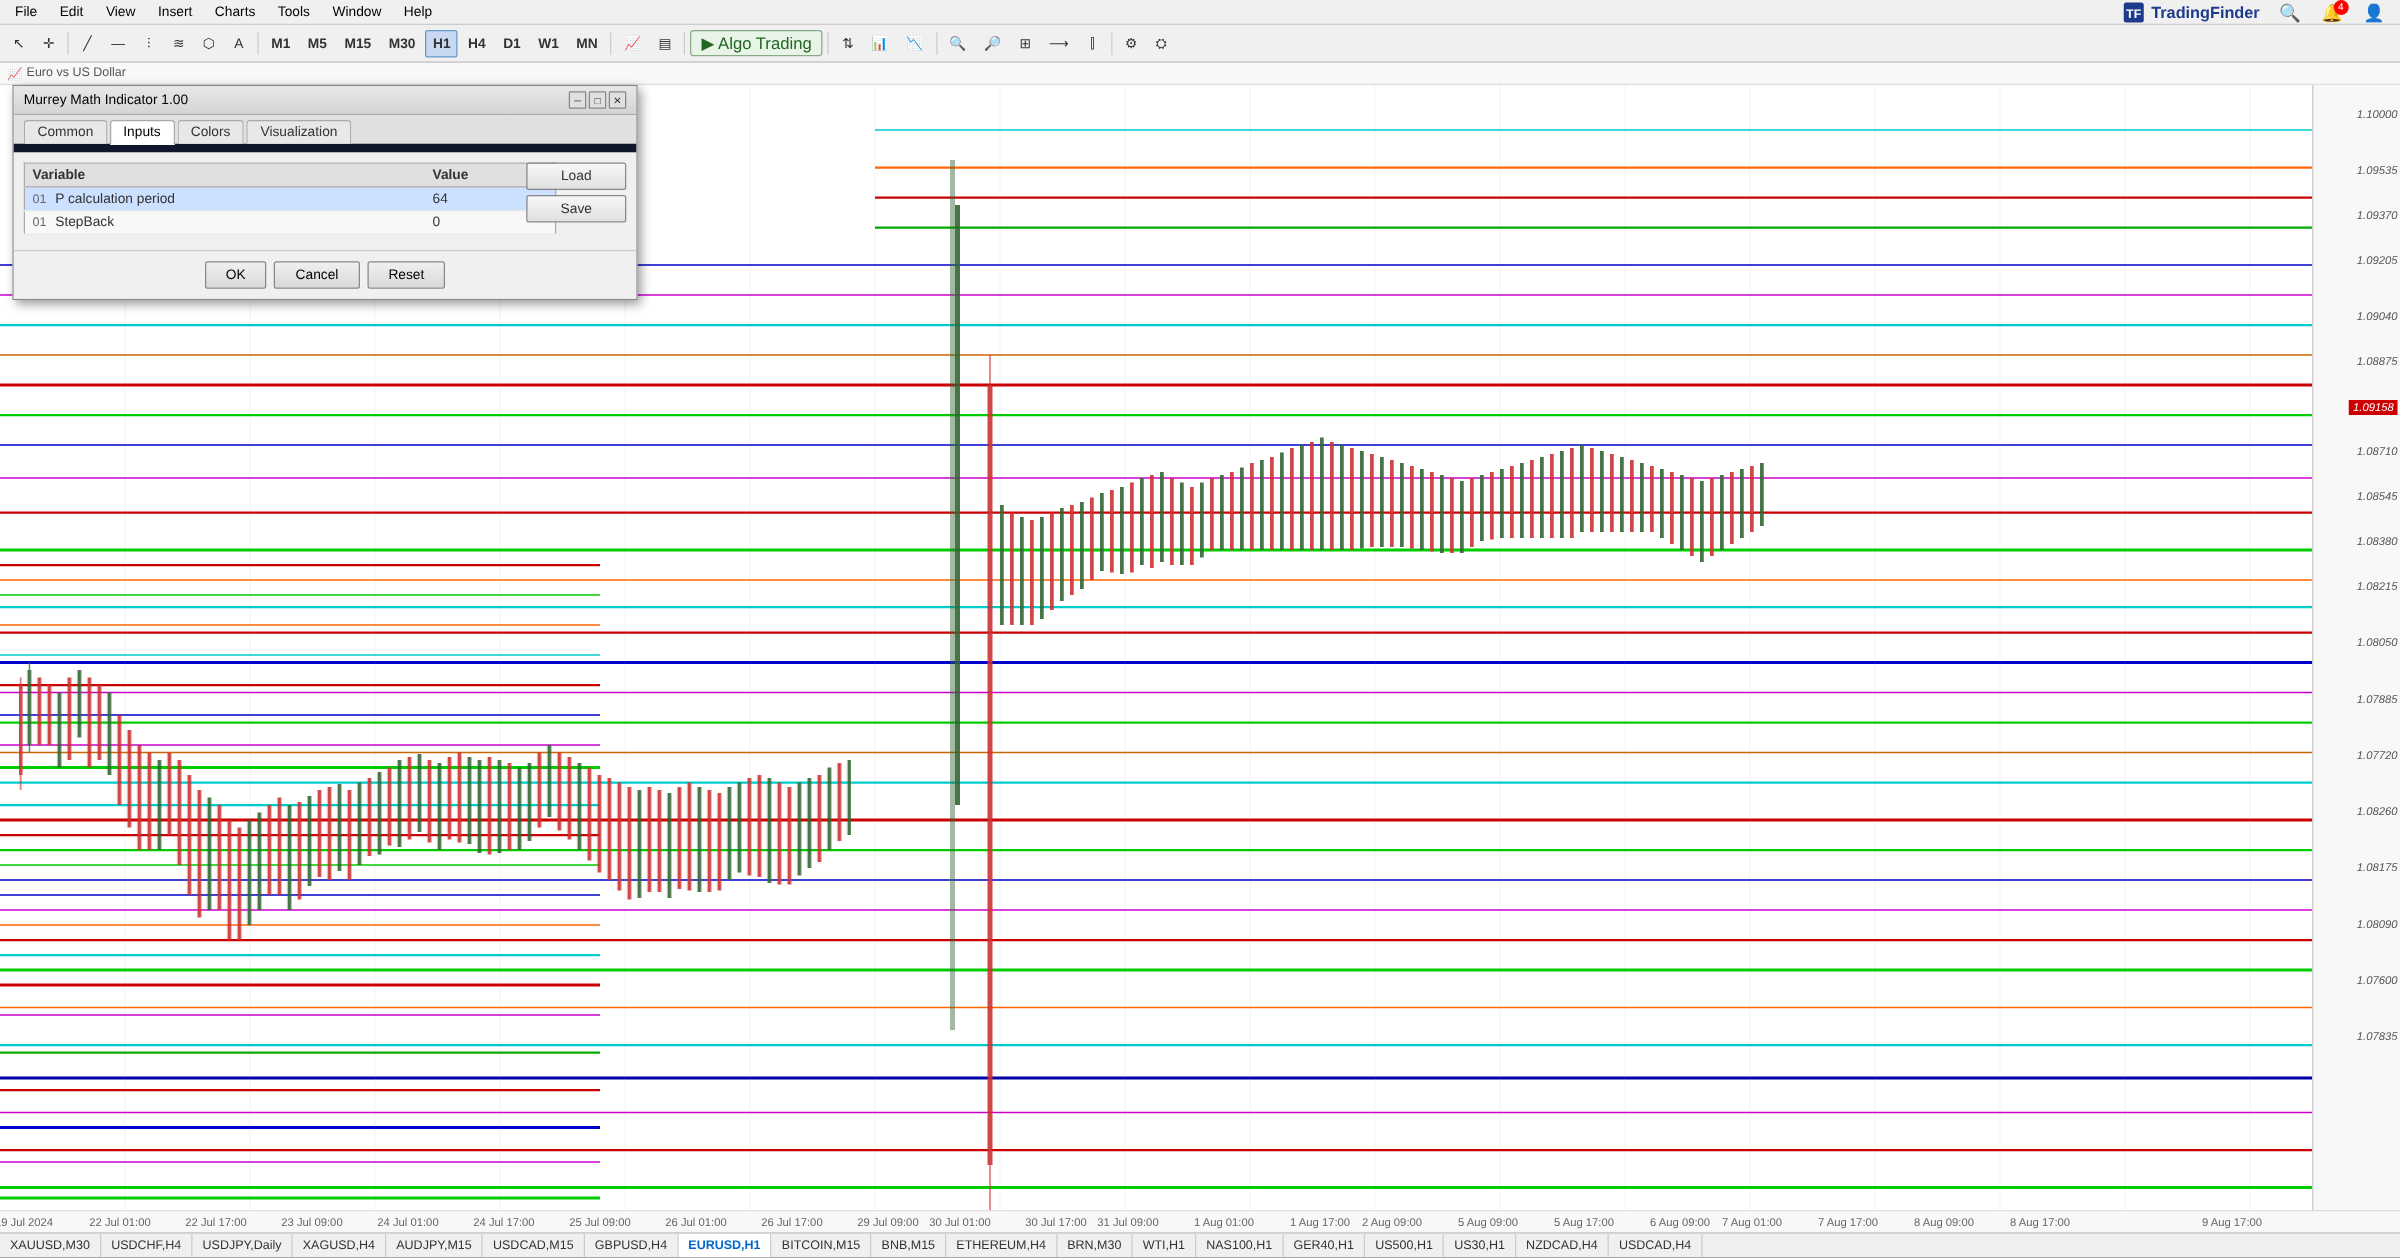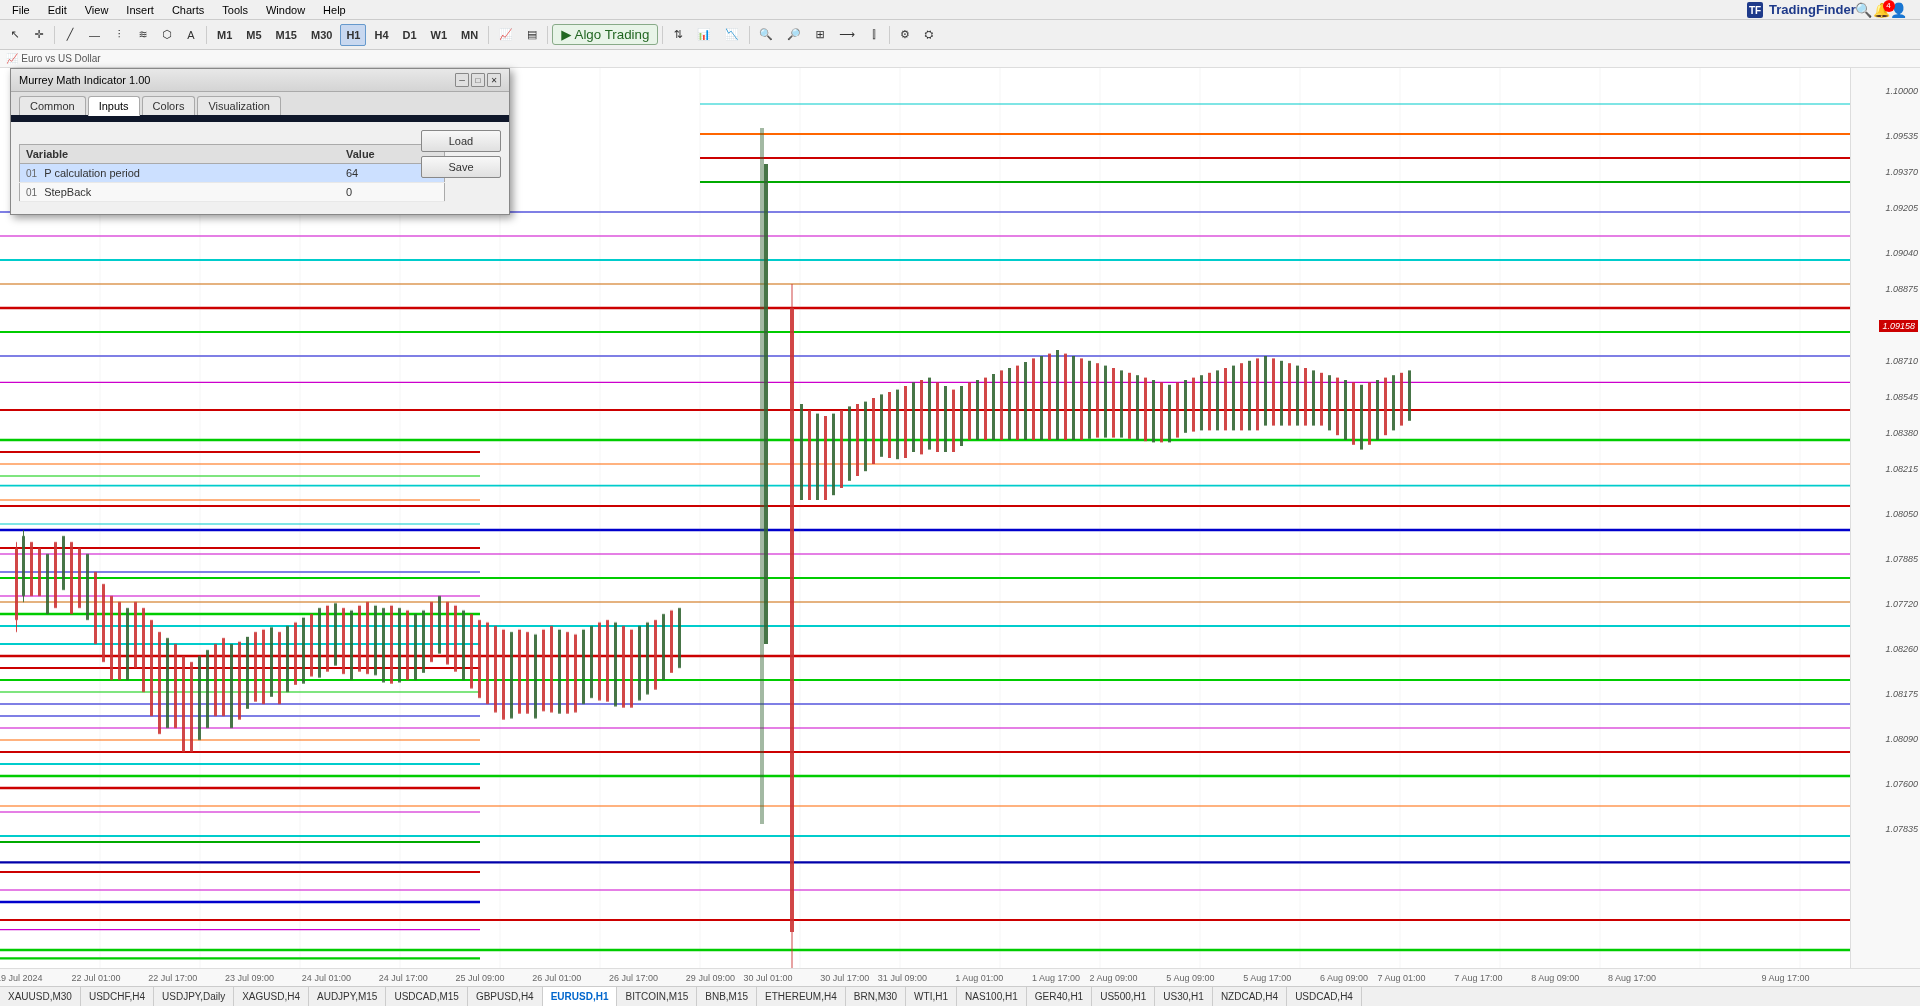--- a/index.html
+++ b/index.html
@@ -198,21 +198,20 @@
       background: #f0f0f0;
     }
 
     
     #param-table {
       width: 426px;
       border-collapse: collapse;
       border: 1px solid #aaa;
       background: #fff;
       margin-bottom: 4px;
-      margin-top: 14px;
     }
     #param-table th {
       background: #e0e0e0;
       border-bottom: 1px solid #aaa;
       padding: 3px 6px;
       text-align: left;
       font-size: 11px;
       font-weight: bold;
       color: #333;
     }
@@ -278,21 +277,21 @@
 <div id="menu-bar">
   <div class="menu-item">File</div>
   <div class="menu-item">Edit</div>
   <div class="menu-item">View</div>
   <div class="menu-item">Insert</div>
   <div class="menu-item">Charts</div>
   <div class="menu-item">Tools</div>
   <div class="menu-item">Window</div>
   <div class="menu-item">Help</div>
 
-  <div style="margin-left: auto; display:flex; align-items:center; gap:0; padding-right:8px;">
+  <div style="margin-left: auto; display:flex; align-items:center; gap:16px; padding-right:8px;">
     <div style="color:#1e3a5f; font-weight:bold; font-size:14px; display:flex; align-items:center; gap:4px;">
       <svg width="20" height="20" viewBox="0 0 20 20">
           <rect x="2" y="2" width="16" height="16" rx="2" fill="#1e3a8a"></rect>
           <text x="10" y="14" text-anchor="middle" fill="white" font-size="10" font-weight="bold">TF</text>
         </svg>
       <span style="font-size:13px; color:#1e3a8a;">TradingFinder</span>
     </div>
     <div style="font-size:14px; cursor:pointer;">🔍</div>
     <div style="font-size:14px; cursor:pointer; position:relative;">🔔<span style="position:absolute;top:-2px;right:-4px;background:red;color:white;font-size:8px;border-radius:50%;width:12px;height:12px;display:flex;align-items:center;justify-content:center;">4</span></div>
     <div style="font-size:14px; cursor:pointer;">👤</div>
@@ -725,14 +724,19 @@
           </tr>
         </tbody>
       </table>
 
       <div class="dialog-side-buttons">
         <button class="dialog-action-btn">Load</button>
         <button class="dialog-action-btn">Save</button>
       </div>
     </div>
 
+    <div class="dialog-bottom-buttons">
+      <button class="dialog-ok-btn">OK</button>
+      <button class="dialog-ok-btn">Cancel</button>
+      <button class="dialog-ok-btn">Reset</button>
+    </div>
   </div>
 </div>
 
 </body></html>

